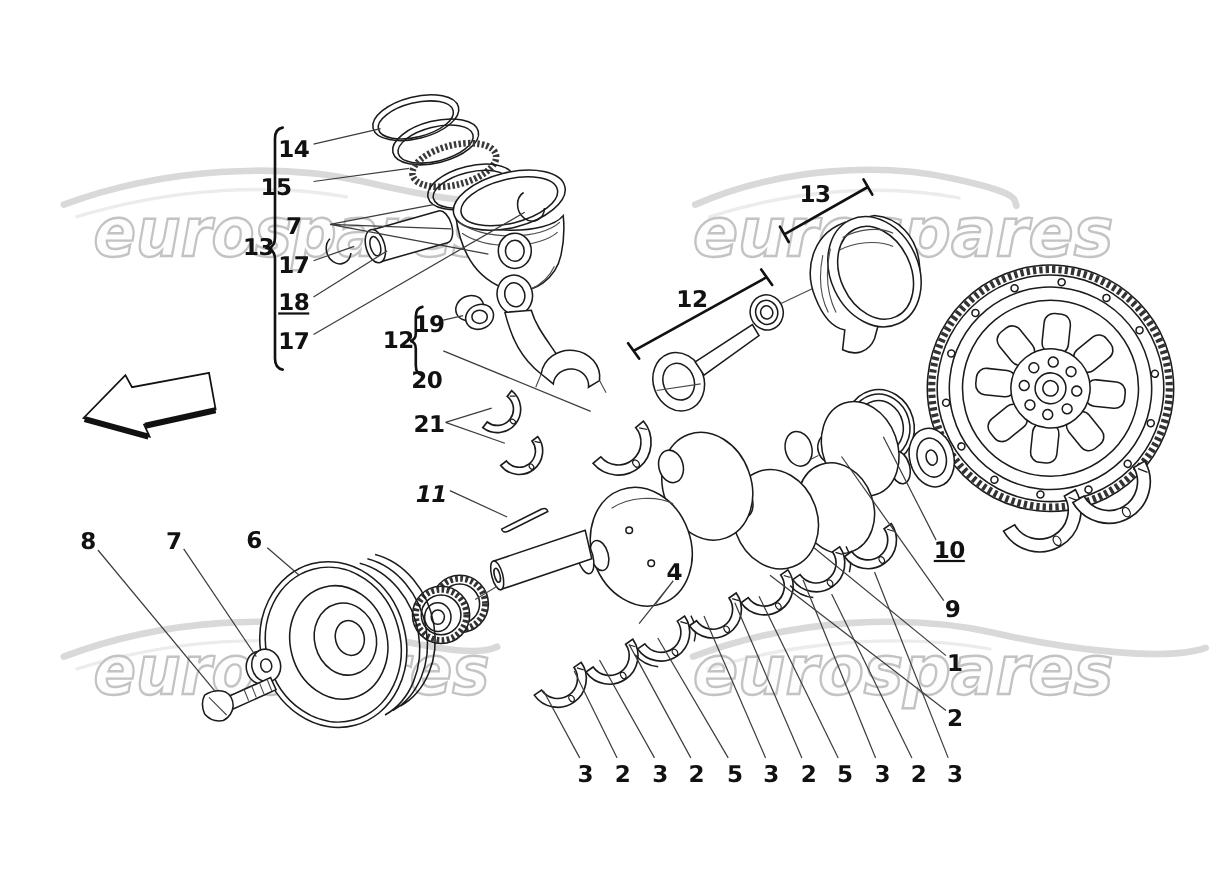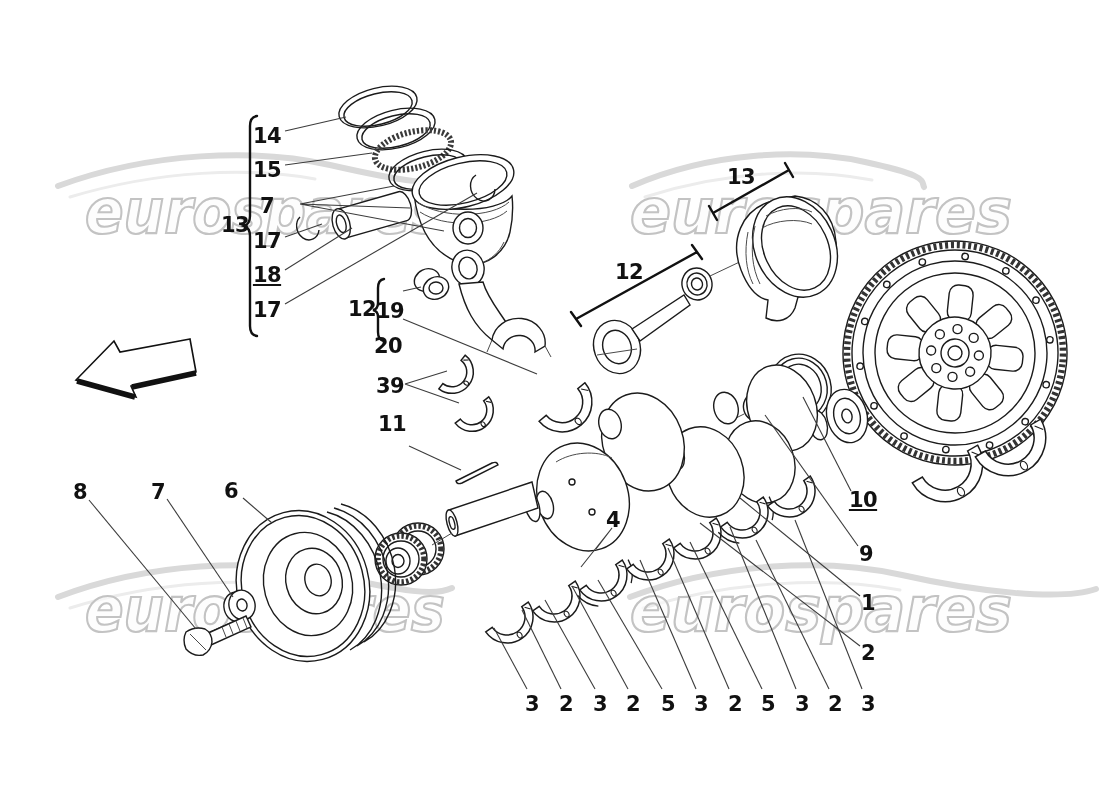--- a/index.html
+++ b/index.html
@@ -294,31 +294,31 @@
     <path d="M729,689 L668,548"></path>
     <path d="M762,689 L690,542"></path>
     <path d="M796,689 L730,527"></path>
     <path d="M829,689 L756,540"></path>
     <path d="M862,689 L795,520"></path>
   </g>
 </svg>
 
 <div class="callout-layer">
       <span class="callout" style="left: 267px; top: 136px;">14</span>
-      <span class="callout" style="left: 267px; top: 170px;">15</span>
+      <span class="callout" style="left: 251px; top: 170px;">15</span>
       <span class="callout" style="left: 267px; top: 206px;">7</span>
       <span class="callout" style="left: 267px; top: 241px;">17</span>
       <span class="callout" style="left: 267px; top: 275px; text-decoration: underline;">18</span>
       <span class="callout" style="left: 267px; top: 310px;">17</span>
       <span class="callout" style="left: 235px; top: 225px;">13</span>
       <span class="callout" style="left: 362px; top: 309px;">12</span>
-      <span class="callout" style="left: 390px; top: 295px; margin-top: 16px;">19</span>
+      <span class="callout" style="left: 390px; top: 295px;">19</span>
       <span class="callout" style="left: 388px; top: 322px; margin-top: 24px;">20</span>
-      <span class="callout" style="left: 390px; top: 386px;">39</span>
-      <span class="callout" style="left: 392px; top: 424px;">11</span>
+      <span class="callout" style="left: 390px; top: 386px;">21</span>
+      <span class="callout" style="left: 392px; top: 449px; font-style: italic;">11</span>
       <span class="callout" style="left: 741px; top: 177px;">13</span>
       <span class="callout" style="left: 629px; top: 272px;">12</span>
       <span class="callout" style="left: 80px; top: 492px;">8</span>
       <span class="callout" style="left: 158px; top: 492px;">7</span>
       <span class="callout" style="left: 231px; top: 491px;">6</span>
       <span class="callout" style="left: 613px; top: 520px;">4</span>
       <span class="callout" style="left: 863px; top: 500px; text-decoration: underline;">10</span>
       <span class="callout" style="left: 866px; top: 554px;">9</span>
       <span class="callout" style="left: 868px; top: 603px;">1</span>
       <span class="callout" style="left: 868px; top: 653px;">2</span>

